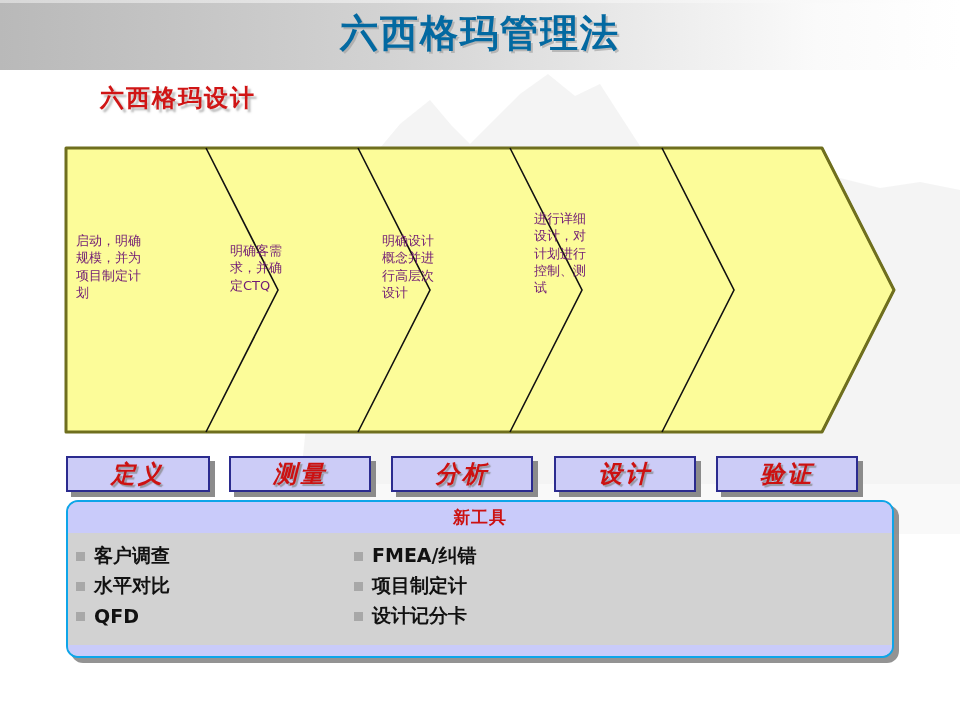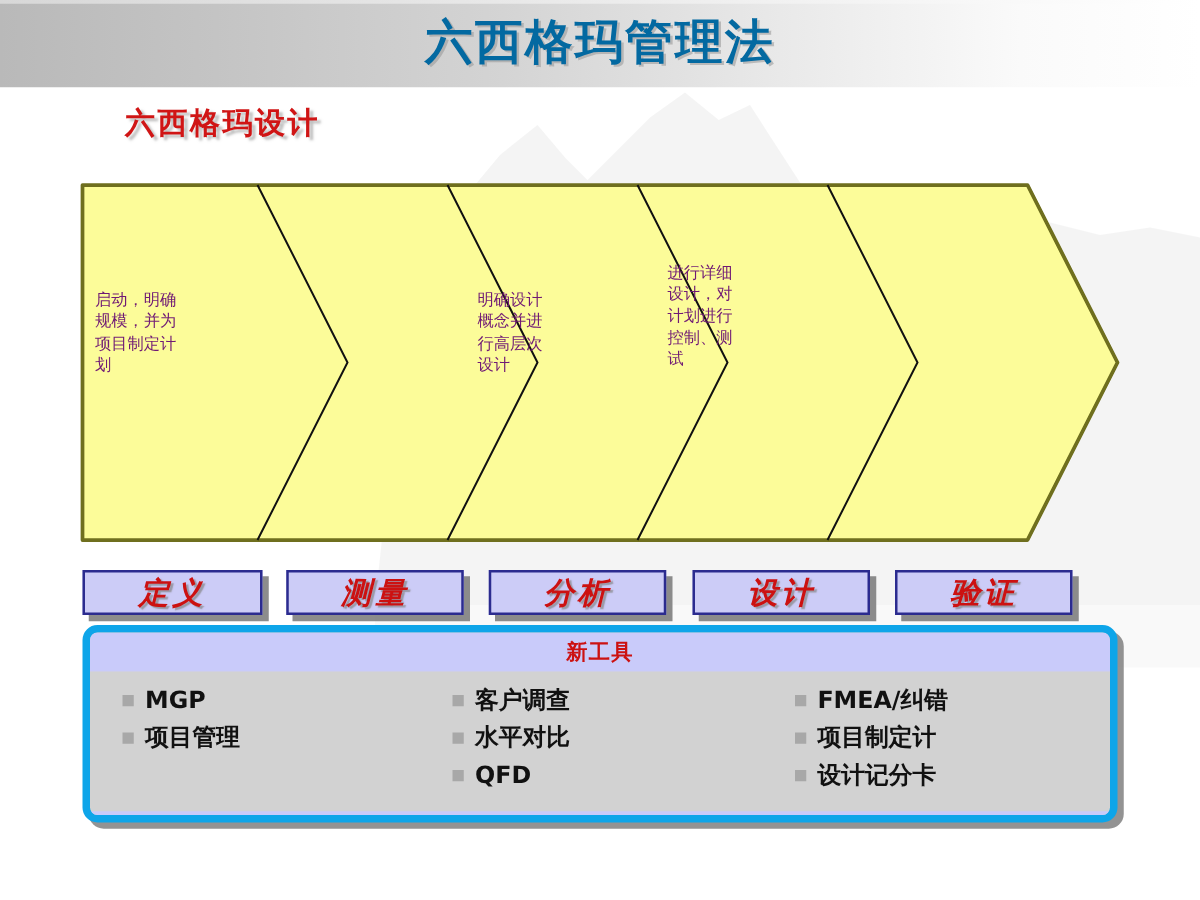--- a/index.html
+++ b/index.html
@@ -123,21 +123,21 @@
     text-shadow: 2px 2px 1px rgba(130,130,130,0.7);
     font-family: "Liberation Serif", "DejaVu Serif", serif;
   }
 
   
   .tools-panel {
     position: absolute;
     left: 66px; top: 500px;
     width: 828px; height: 158px;
     background: #d2d2d2;
-    border: 6px solid #0ea5e9;
+    border: 2px solid #0ea5e9;
     border-radius: 12px;
     box-shadow: 5px 5px 0 rgba(120,120,120,0.8);
     box-sizing: border-box;
     overflow: hidden;
     z-index: 3;
   }
   .tools-header {
     height: 30px;
     background: #c9cbfa;
     display: flex;
@@ -217,20 +217,23 @@
     <path d="M448 2 L520 144 L448 286" fill="none" stroke="#111111" stroke-width="1.6"></path>
     <path d="M600 2 L672 144 L600 286" fill="none" stroke="#111111" stroke-width="1.6"></path>
 
     <path d="M760 2 L832 144 L760 286" fill="none" stroke="#6f6f1e" stroke-width="2"></path>
   </svg>
 
   <div class="chev-label" style="left:14px; top:86px; width:126px;">启动，明确
 规模，并为
 项目制定计
 划</div>
+  <div class="chev-label" style="left:168px; top:96px; width:124px;">明确客需
+求，并确
+定CTQ</div>
   <div class="chev-label" style="left:320px; top:86px; width:124px;">明确设计
 概念并进
 行高层次
 设计</div>
   <div class="chev-label" style="left:472px; top:64px; width:124px;">进行详细
 设计，对
 计划进行
 控制、测
 试</div>
 </div>
@@ -252,30 +255,20 @@
       <span>验证</span>
     </div>
 </div>
 
 <div class="tools-panel">
   <div class="tools-header">
     <span>新工具</span>
   </div>
   <div class="tools-body">
 
-    <div class="tools-col c1">
-      <div class="tool-item">
-        <span class="bullet"></span>
-        <span class="tool-text">MGP</span>
-      </div>
-      <div class="tool-item">
-        <span class="bullet"></span>
-        <span class="tool-text">项目管理</span>
-      </div>
-    </div>
 
     <div class="tools-col c2">
       <div class="tool-item">
         <span class="bullet"></span>
         <span class="tool-text">客户调查</span>
       </div>
       <div class="tool-item">
         <span class="bullet"></span>
         <span class="tool-text">水平对比</span>
       </div>

